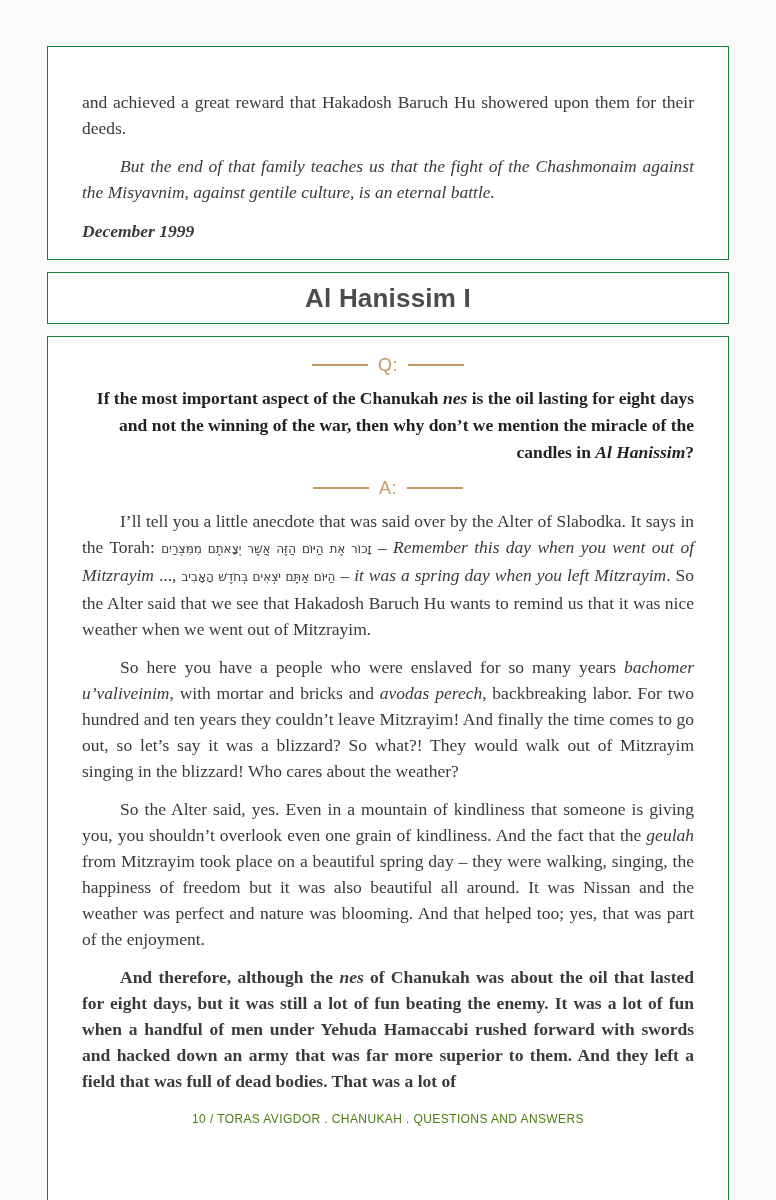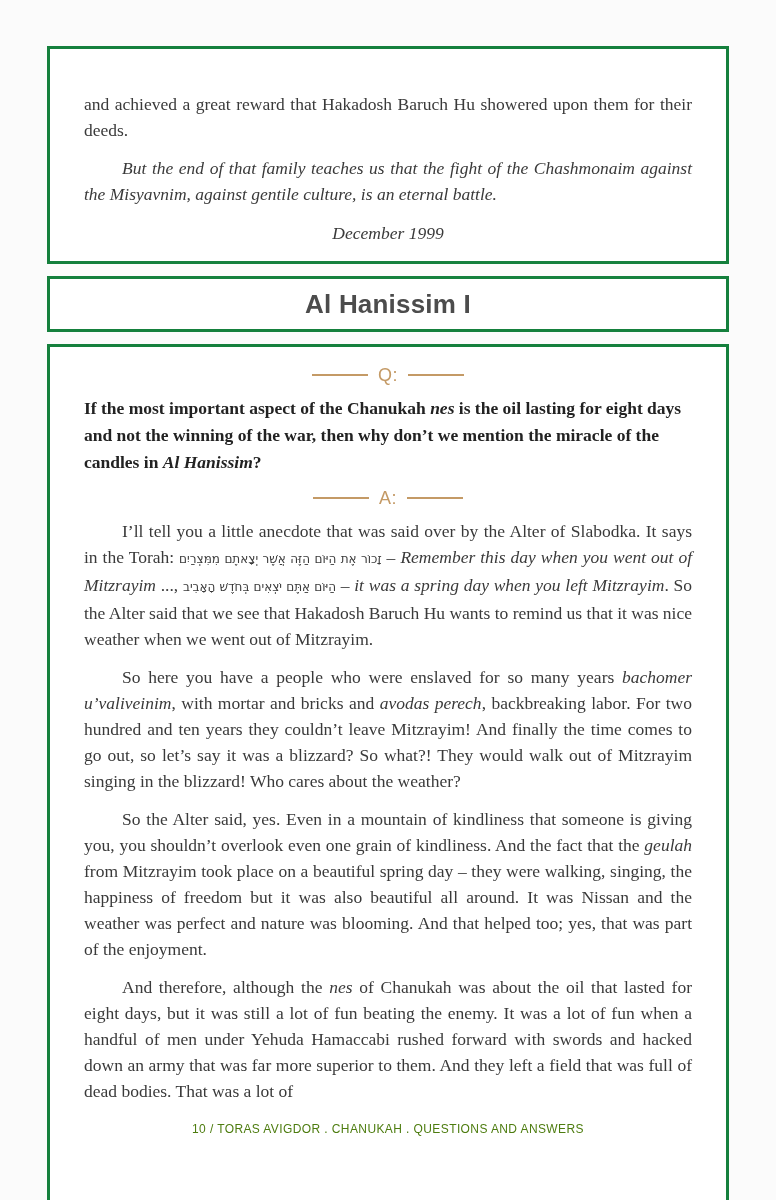--- a/index.html
+++ b/index.html
@@ -8,21 +8,21 @@
     height: 1200px;
     overflow: hidden;
     background: #fbfbfb;
     font-family: "Liberation Serif", serif;
   }
   .page-box {
     box-sizing: border-box;
     width: 682px;
     margin: 12px auto;
     background: #ffffff;
-    border: 3px solid #15803d;
+    border: 1px solid #15803d;
   }
   .box-prev {
     margin-top: 46px;
     padding: 42px 34px 16px 34px;
   }
   .box-header {
     margin-top: 7px;
     padding: 10px 10px;
     text-align: center;
   }
@@ -32,28 +32,29 @@
     height: 910px;
   }
   .body-par {
     margin: 0 0 12px 0;
     font-size: 17.5px;
     line-height: 26px;
     color: #3a3a3a;
     text-align: justify;
   }
   .body-par.indent { text-indent: 38px; font-style: italic; }
-  .body-par:last-of-type { margin-bottom: 0; }
+  .body-par:last-of-type { margin-bottom: 0; font-weight: bold; }
   .date-line {
     margin: 14px 0 0 0;
     font-size: 17.5px;
     line-height: 24px;
     color: #3a3a3a;
     font-style: italic;
-    text-align: center;
+    text-align: left;
+    font-weight: bold;
   }
   .section-title {
     margin: 0;
     font-family: "Liberation Sans", sans-serif;
     font-weight: bold;
     font-size: 26px;
     line-height: 30px;
     letter-spacing: 0.2px;
     color: #4c4c4c;
   }
@@ -77,21 +78,21 @@
     line-height: 20px;
     color: #c49a66;
     letter-spacing: 0.5px;
   }
   .question-text {
     margin: 0 0 10px 0;
     font-size: 17.5px;
     line-height: 27px;
     font-weight: bold;
     color: #222222;
-    text-align: left;
+    text-align: right;
   }
   .question-text .seg-i { font-style: italic; }
   .seg-i { font-style: italic; }
   .seg-he {
     font-family: "DejaVu Sans", sans-serif;
     font-size: 12px;
   }
   .answer-par { text-indent: 38px; }
   .page-footer {
     margin-top: 18px;

